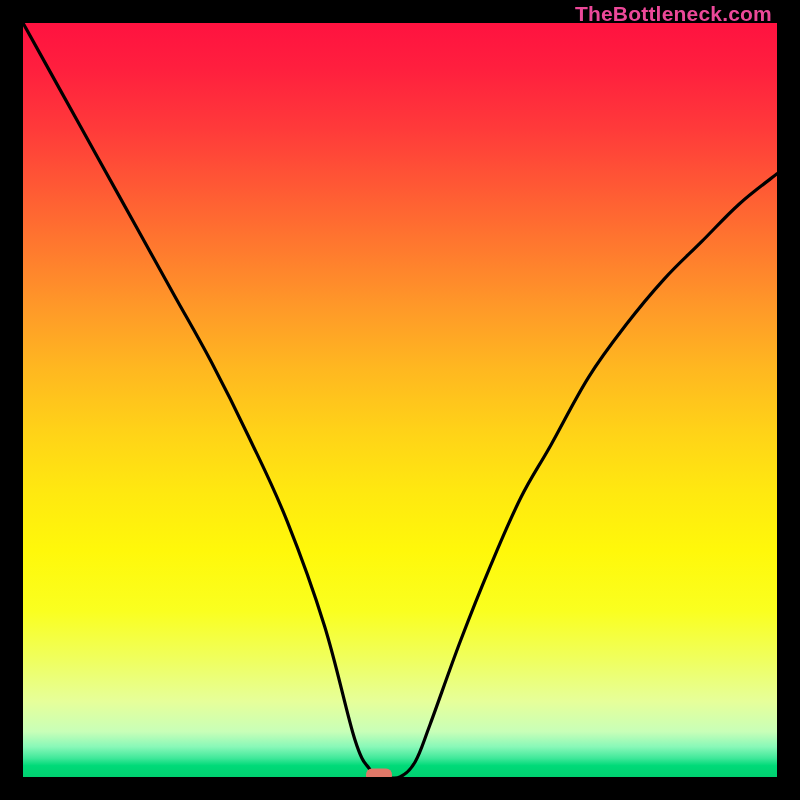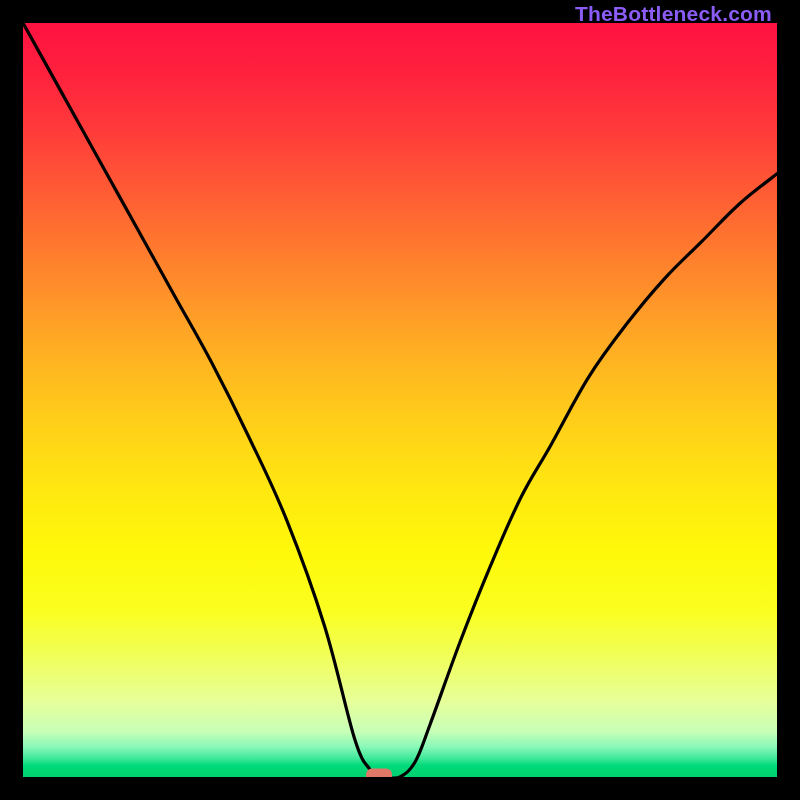--- a/index.html
+++ b/index.html
@@ -64,21 +64,21 @@
     position: absolute;
     width: 26px;
     height: 13px;
     border-radius: 6px;
     transform: translate(-50%, -50%);
   }
   .watermark {
     position: absolute;
     top: 2px;
     right: 28px;
-    color: #8b5cf6;
+    color: #ec4899;
     font-size: 21px;
     font-weight: 600;
     letter-spacing: 0.2px;
   }
 </style>
 </head>
 <body>
 
 <div class="frame">
 

